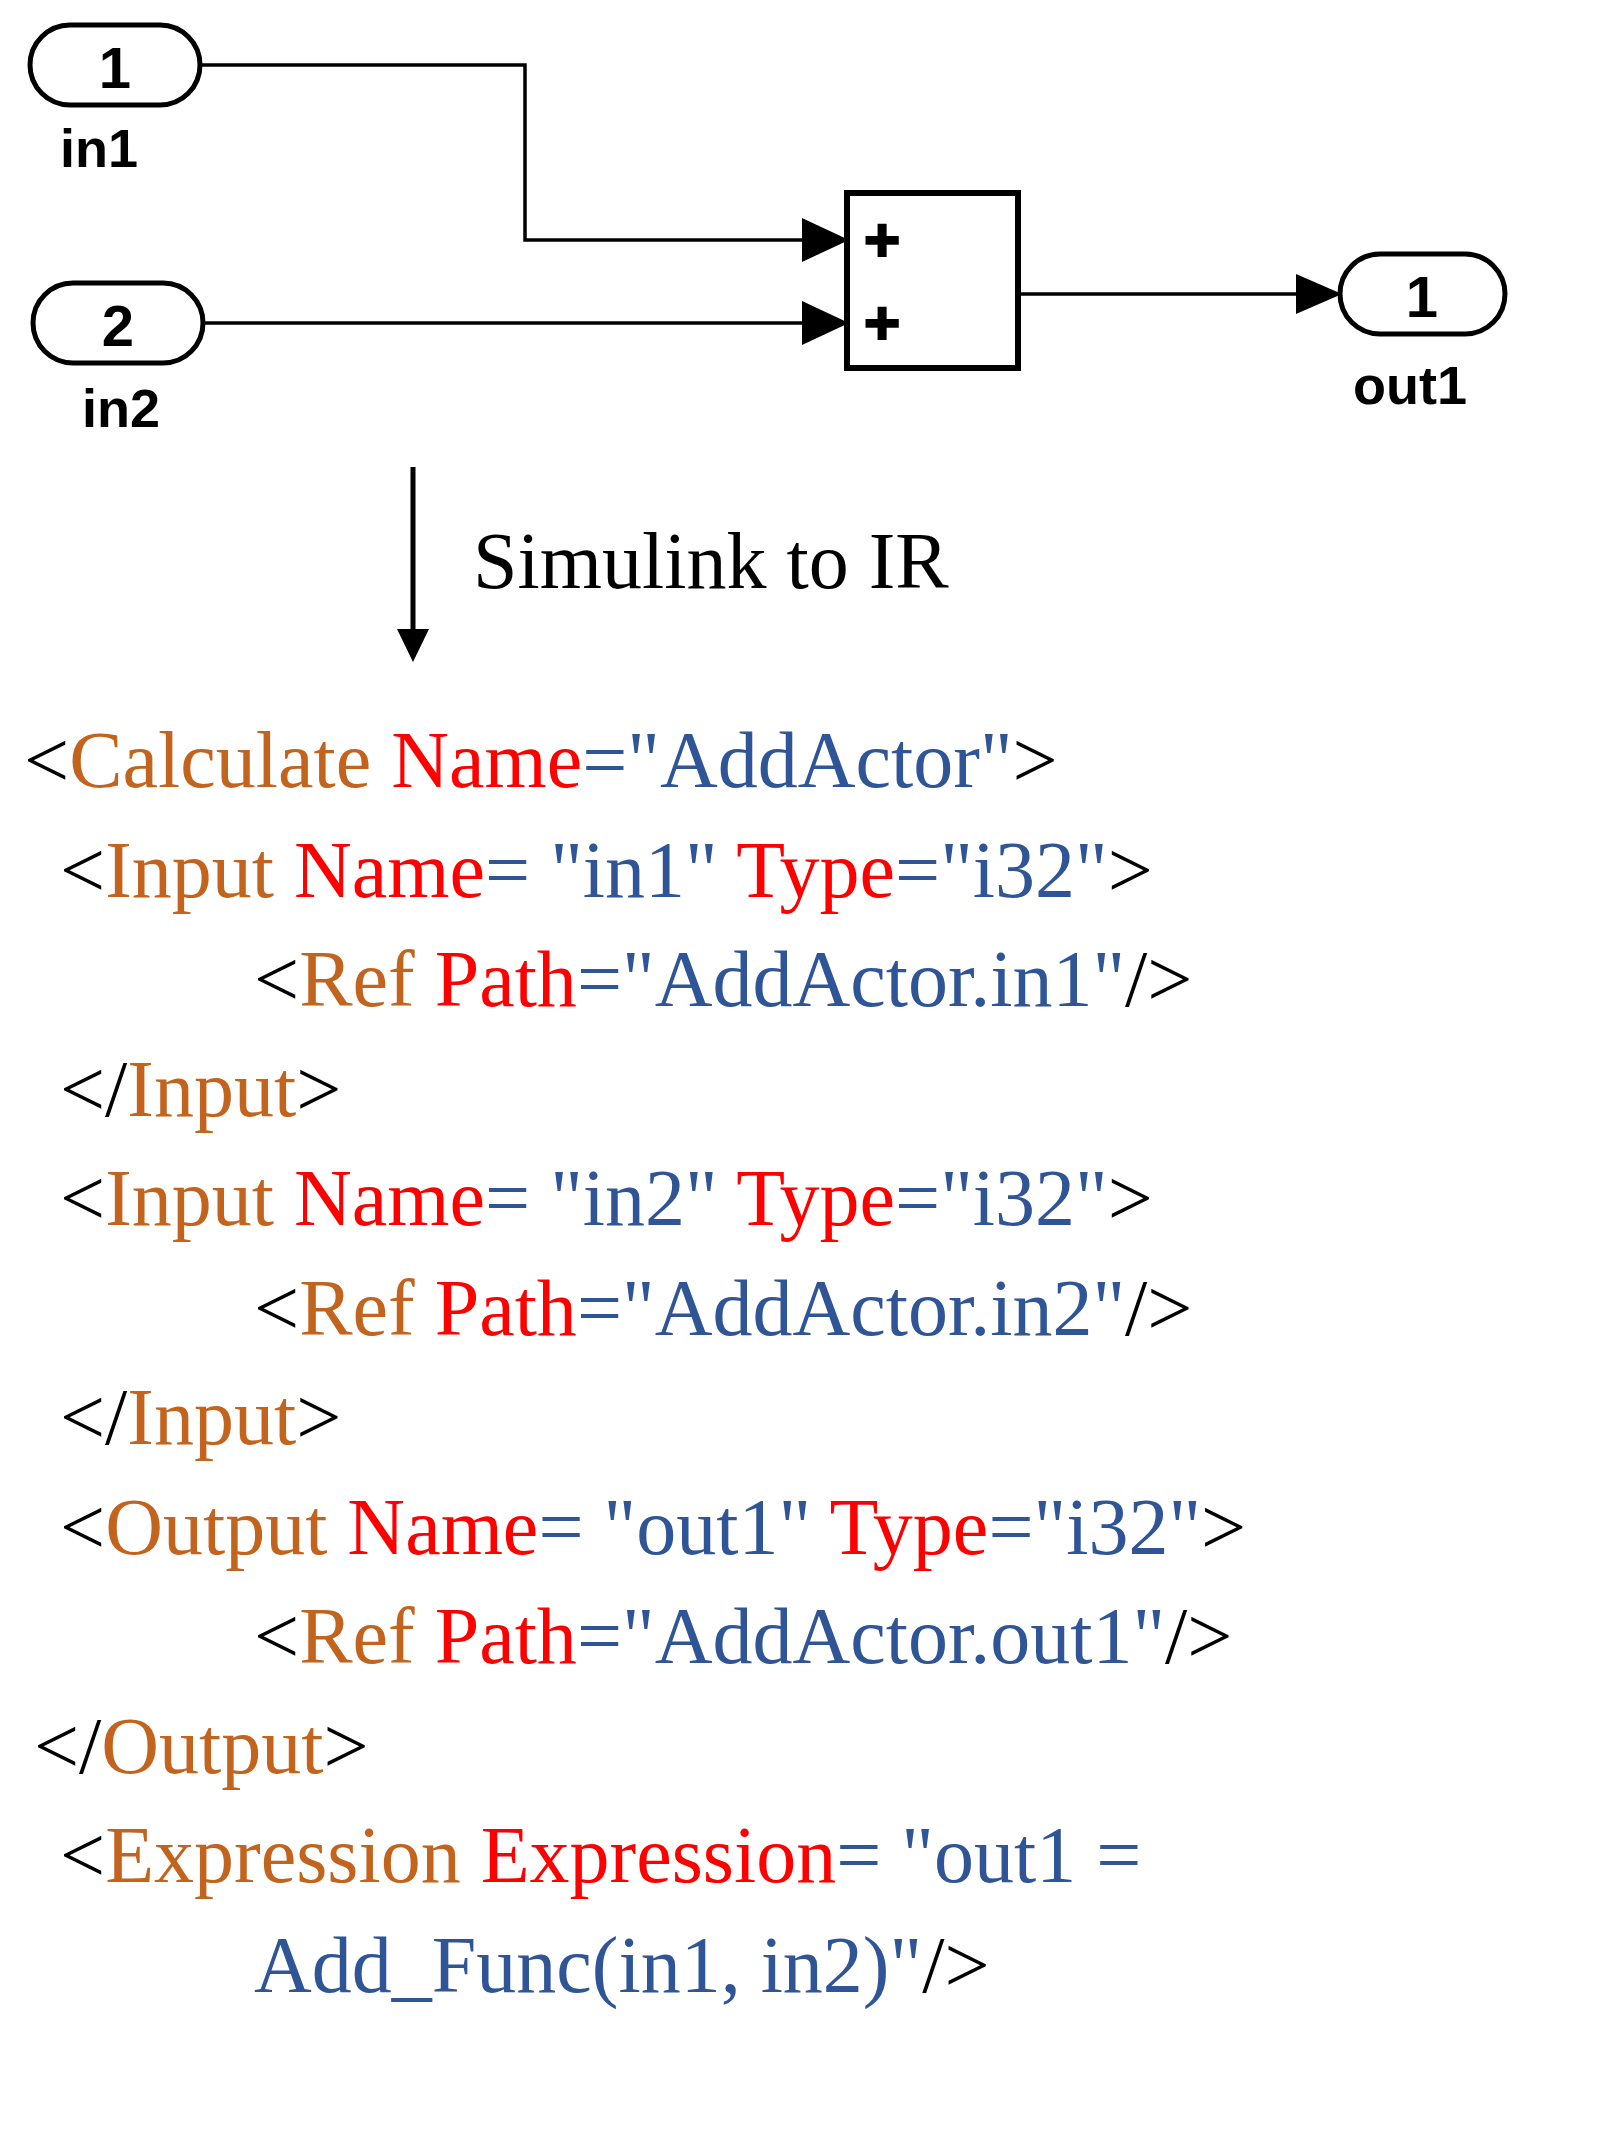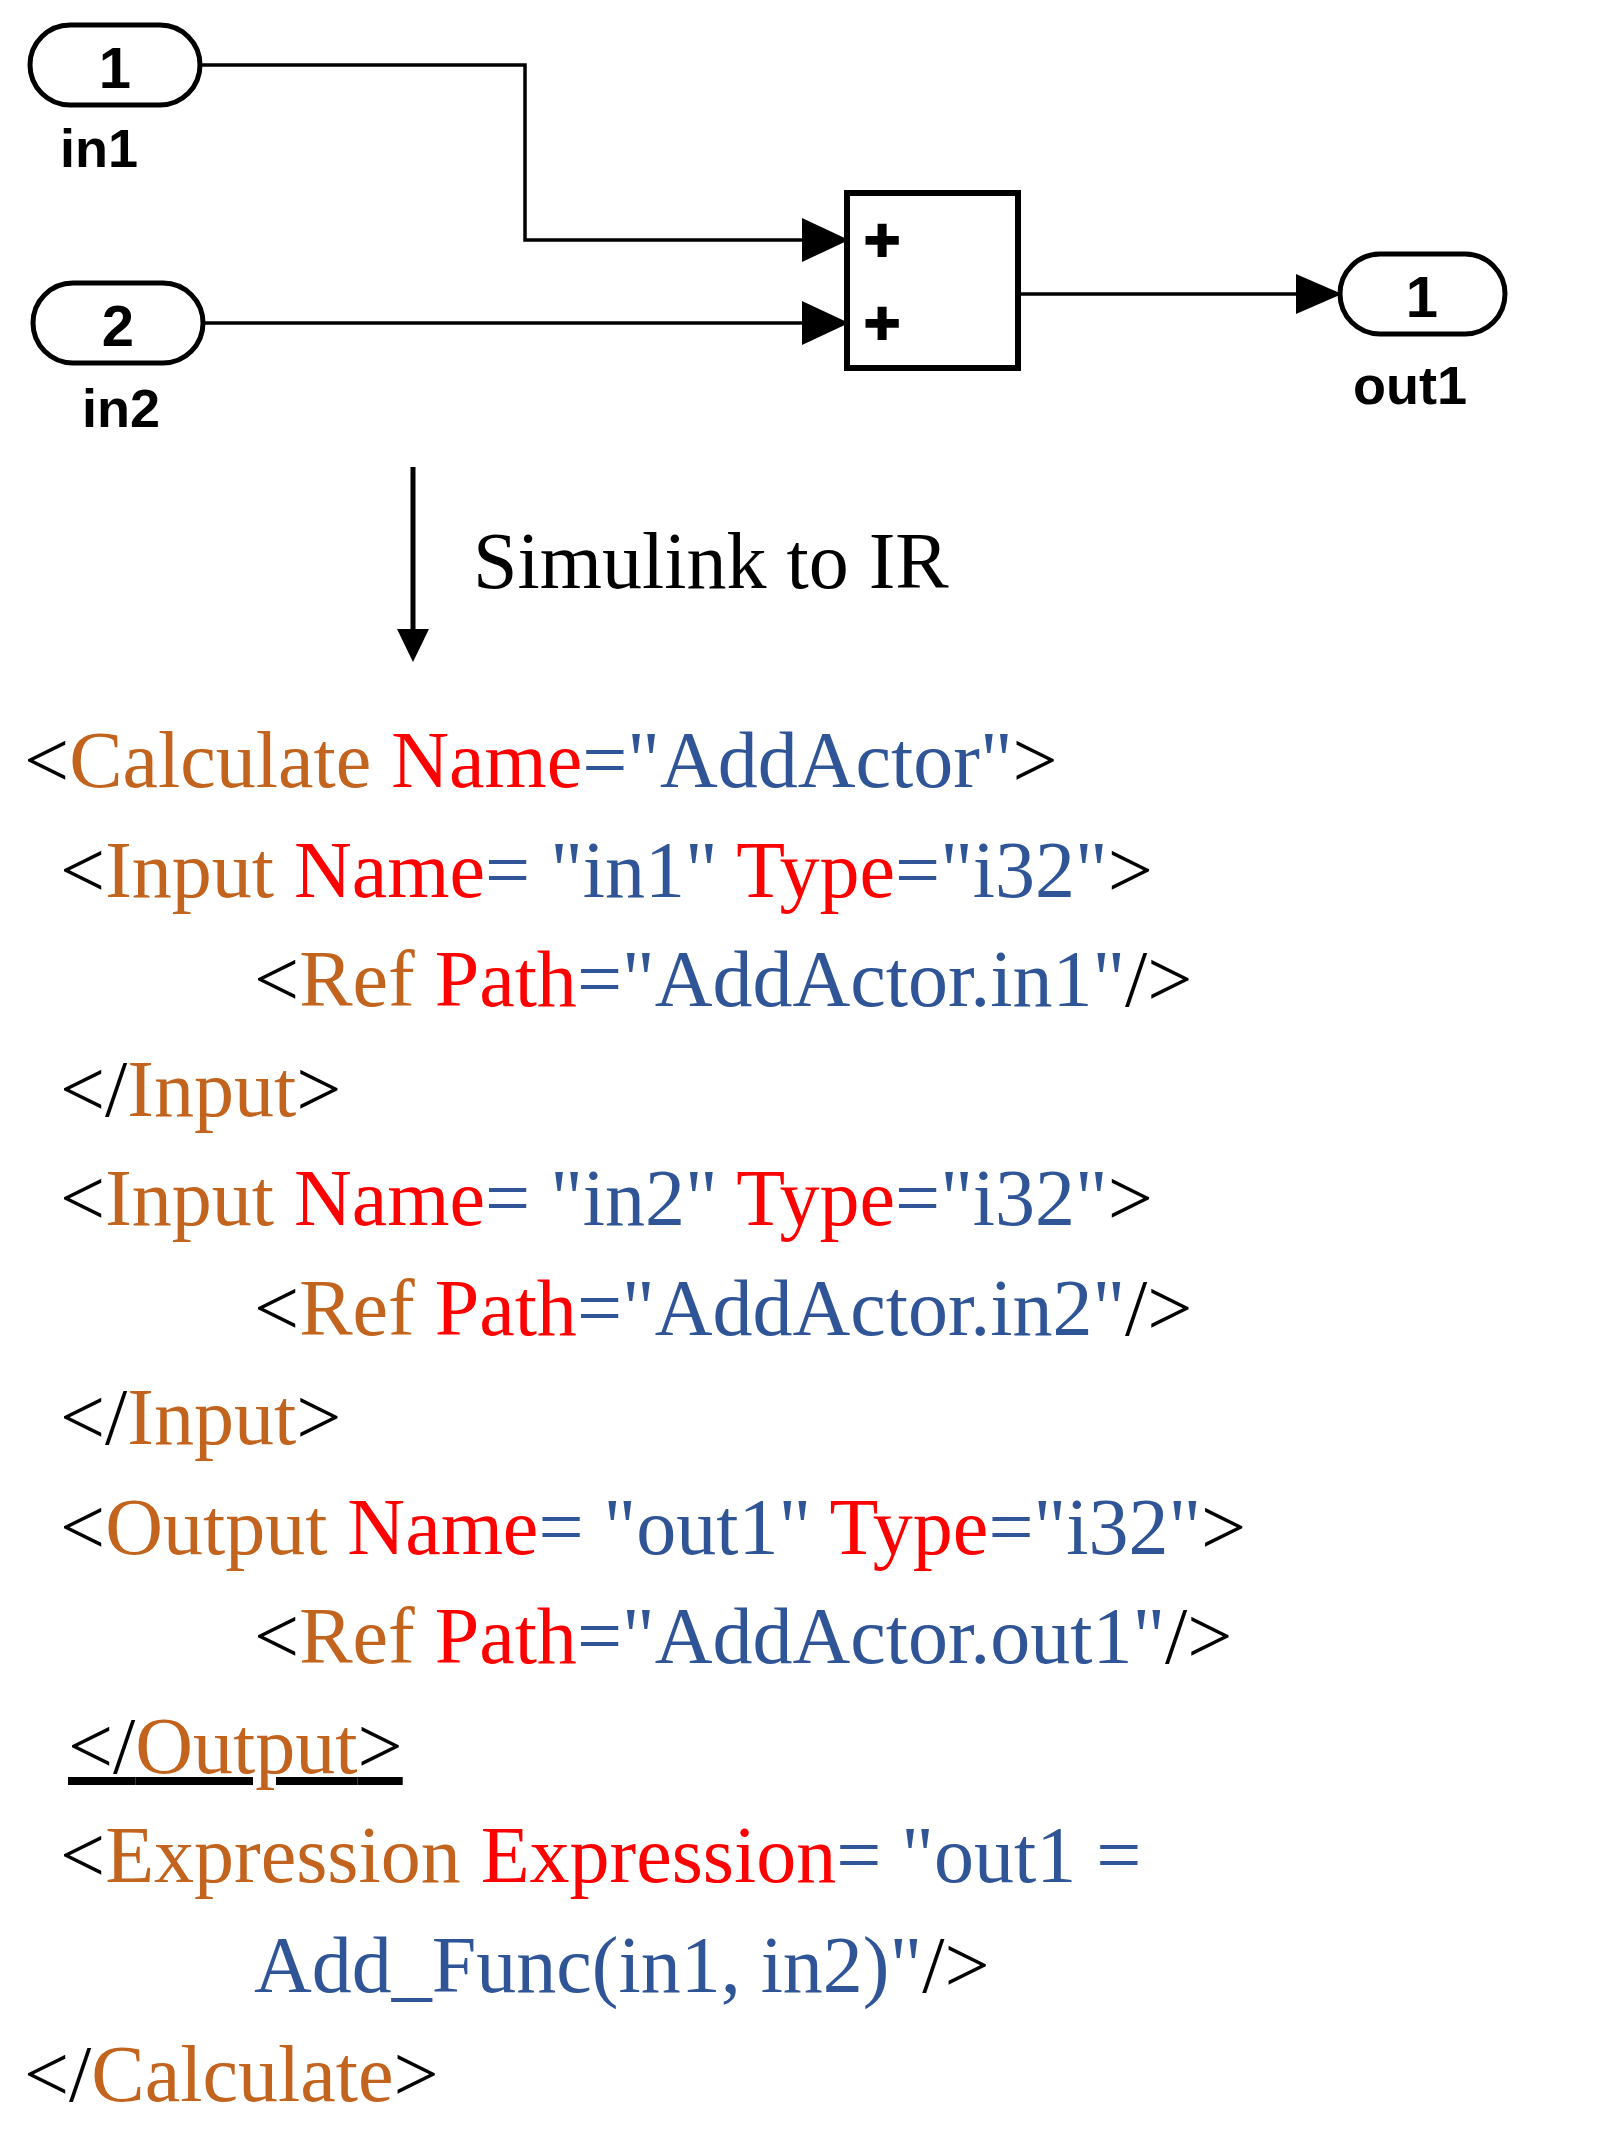--- a/index.html
+++ b/index.html
@@ -91,19 +91,18 @@
   <div class="code" id="code-block">
       <div class="code-line" style="padding-left: 24px;"><span class="seg-bracket">&lt;</span><span class="seg-tag">Calculate</span><span class="seg-attr"> Name</span><span class="seg-value">="AddActor"</span><span class="seg-bracket">&gt;</span></div>
       <div class="code-line" style="padding-left: 60px;"><span class="seg-bracket">&lt;</span><span class="seg-tag">Input</span><span class="seg-attr"> Name</span><span class="seg-value">= "in1"</span><span class="seg-attr"> Type</span><span class="seg-value">="i32"</span><span class="seg-bracket">&gt;</span></div>
       <div class="code-line" style="padding-left: 254px;"><span class="seg-bracket">&lt;</span><span class="seg-tag">Ref</span><span class="seg-attr"> Path</span><span class="seg-value">="AddActor.in1"</span><span class="seg-bracket">/&gt;</span></div>
       <div class="code-line" style="padding-left: 60px;"><span class="seg-bracket">&lt;/</span><span class="seg-tag">Input</span><span class="seg-bracket">&gt;</span></div>
       <div class="code-line" style="padding-left: 60px;"><span class="seg-bracket">&lt;</span><span class="seg-tag">Input</span><span class="seg-attr"> Name</span><span class="seg-value">= "in2"</span><span class="seg-attr"> Type</span><span class="seg-value">="i32"</span><span class="seg-bracket">&gt;</span></div>
       <div class="code-line" style="padding-left: 254px;"><span class="seg-bracket">&lt;</span><span class="seg-tag">Ref</span><span class="seg-attr"> Path</span><span class="seg-value">="AddActor.in2"</span><span class="seg-bracket">/&gt;</span></div>
       <div class="code-line" style="padding-left: 60px;"><span class="seg-bracket">&lt;/</span><span class="seg-tag">Input</span><span class="seg-bracket">&gt;</span></div>
       <div class="code-line" style="padding-left: 60px;"><span class="seg-bracket">&lt;</span><span class="seg-tag">Output</span><span class="seg-attr"> Name</span><span class="seg-value">= "out1"</span><span class="seg-attr"> Type</span><span class="seg-value">="i32"</span><span class="seg-bracket">&gt;</span></div>
       <div class="code-line" style="padding-left: 254px;"><span class="seg-bracket">&lt;</span><span class="seg-tag">Ref</span><span class="seg-attr"> Path</span><span class="seg-value">="AddActor.out1"</span><span class="seg-bracket">/&gt;</span></div>
-      <div class="code-line" style="padding-left: 68px; text-decoration: underline;"><span class="seg-bracket">&lt;/</span><span class="seg-tag">Output</span><span class="seg-bracket">&gt;</span></div>
+      <div class="code-line" style="padding-left: 34px;"><span class="seg-bracket">&lt;/</span><span class="seg-tag">Output</span><span class="seg-bracket">&gt;</span></div>
       <div class="code-line" style="padding-left: 60px;"><span class="seg-bracket">&lt;</span><span class="seg-tag">Expression</span><span class="seg-attr"> Expression</span><span class="seg-value">= "out1 =</span></div>
       <div class="code-line" style="padding-left: 254px;"><span class="seg-value">Add_Func(in1, in2)"</span><span class="seg-bracket">/&gt;</span></div>
-      <div class="code-line" style="padding-left: 24px;"><span class="seg-bracket">&lt;/</span><span class="seg-tag">Calculate</span><span class="seg-bracket">&gt;</span></div>
     </div>
 
 </div>
 
 </body></html>

